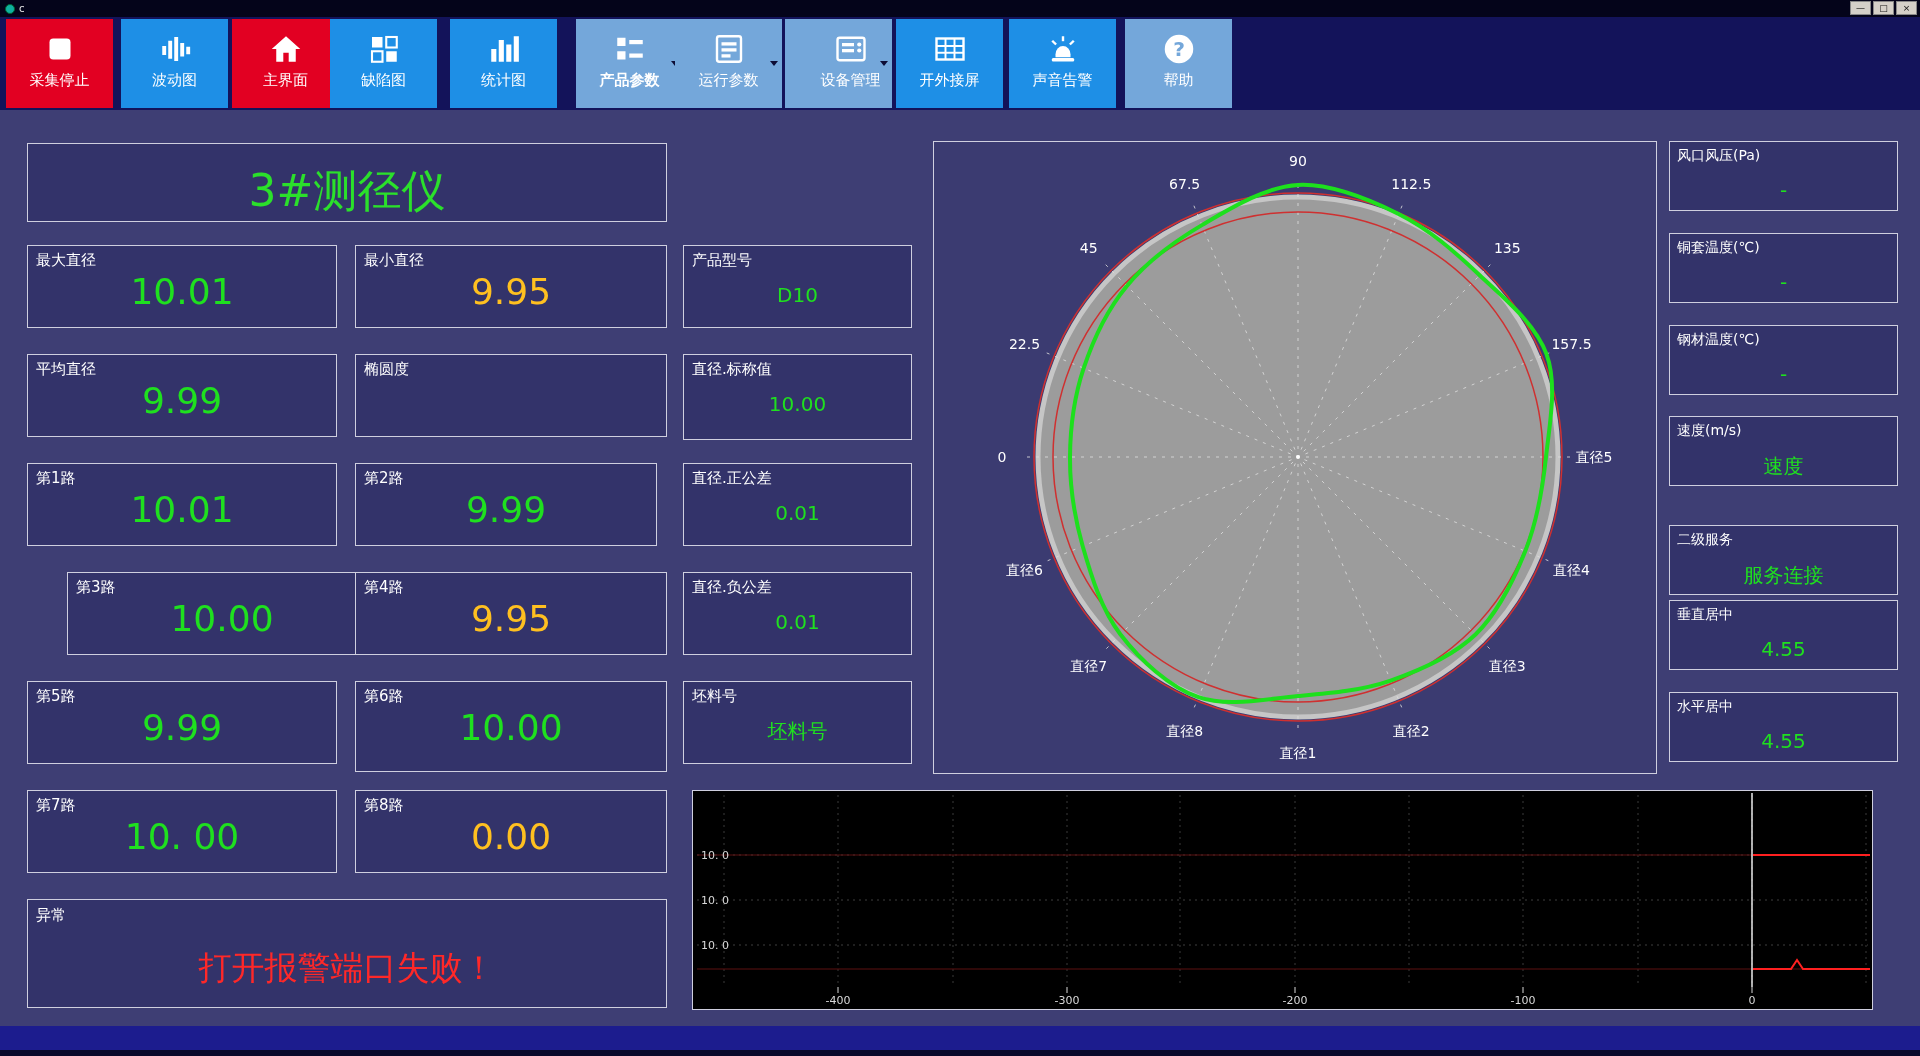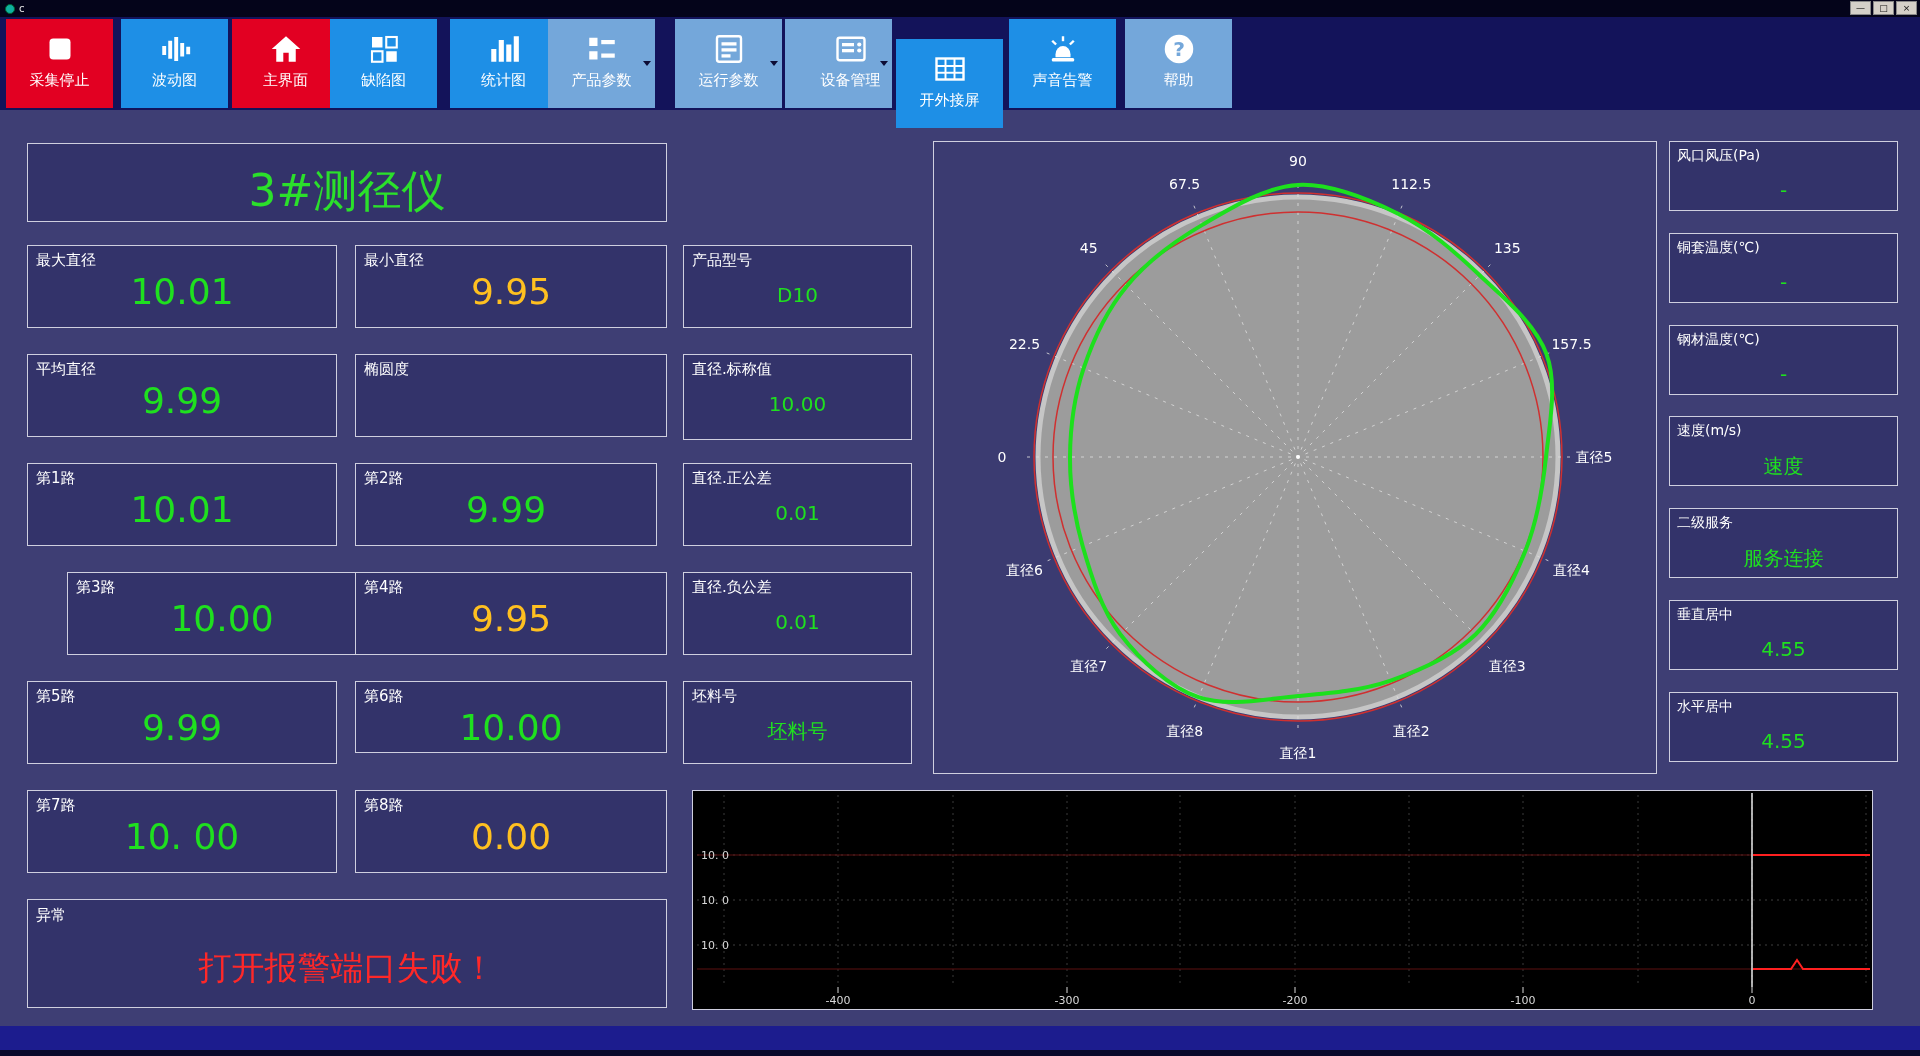--- a/index.html
+++ b/index.html
@@ -109,21 +109,21 @@
       <span class="icon">
         <svg width="36" height="36" viewBox="0 0 24 24">
           <rect x="3.5" y="12" width="3.4" height="8.5" fill="#fff"></rect>
           <rect x="8.5" y="6" width="3.4" height="14.5" fill="#fff"></rect>
           <rect x="13.5" y="9" width="3.4" height="11.5" fill="#fff"></rect>
           <rect x="18.5" y="3.5" width="3.4" height="17" fill="#fff"></rect>
         </svg>
       </span>
       <span class="tb-label">统计图</span>
     </div>
-    <div class="tb-btn light" style="left: 548px;">
+    <div class="tb-btn light" style="left: 576px; font-weight: bold;">
       <span class="icon">
         <svg width="36" height="36" viewBox="0 0 24 24">
           <rect x="3.5" y="4.5" width="5.5" height="5.5" fill="#fff"></rect>
           <rect x="11.5" y="6" width="9" height="2.8" fill="#fff"></rect>
           <rect x="3.5" y="13.5" width="5.5" height="5.5" fill="#fff"></rect>
           <rect x="11.5" y="15" width="9" height="2.8" fill="#fff"></rect>
         </svg>
       </span>
       <span class="tb-label">产品参数</span>
       <span class="dd"></span>
@@ -146,21 +146,21 @@
           <rect x="3" y="4.5" width="18" height="15" rx="1.5" fill="none" stroke="#fff" stroke-width="1.6"></rect>
           <rect x="6" y="8" width="8" height="2.2" fill="#fff"></rect>
           <rect x="6" y="12" width="8" height="2.2" fill="#fff"></rect>
           <circle cx="17.5" cy="9" r="1.4" fill="#fff"></circle>
           <circle cx="17.5" cy="13" r="1.4" fill="#fff"></circle>
         </svg>
       </span>
       <span class="tb-label">设备管理</span>
       <span class="dd"></span>
     </div>
-    <div class="tb-btn blue" style="left: 896px; margin-top: 20px;">
+    <div class="tb-btn blue" style="left: 896px;">
       <span class="icon">
         <svg width="36" height="36" viewBox="0 0 24 24">
           <rect x="3" y="5" width="18" height="14" fill="none" stroke="#fff" stroke-width="1.6"></rect>
           <line x1="3" y1="10" x2="21" y2="10" stroke="#fff" stroke-width="1.3"></line>
           <line x1="3" y1="14.5" x2="21" y2="14.5" stroke="#fff" stroke-width="1.3"></line>
           <line x1="9" y1="5" x2="9" y2="19" stroke="#fff" stroke-width="1.3"></line>
           <line x1="15" y1="5" x2="15" y2="19" stroke="#fff" stroke-width="1.3"></line>
         </svg>
       </span>
       <span class="tb-label">开外接屏</span>
@@ -315,21 +315,21 @@
       <div class="val yellow">9.95</div>
     </div>
     <div class="box" style="left: 683px; top: 572px; width: 229px; height: 83px;">
       <div class="lbl">直径.负公差</div>
       <div class="val green small">0.01</div>
     </div>
     <div class="box" style="left: 27px; top: 681px; width: 310px; height: 83px;">
       <div class="lbl">第5路</div>
       <div class="val green">9.99</div>
     </div>
-    <div class="box" style="left: 355px; top: 681px; width: 312px; height: 72px;">
+    <div class="box" style="left: 355px; top: 681px; width: 312px; height: 91px;">
       <div class="lbl">第6路</div>
       <div class="val green">10.00</div>
     </div>
     <div class="box" style="left: 683px; top: 681px; width: 229px; height: 83px;">
       <div class="lbl">坯料号</div>
       <div class="val green small">坯料号</div>
     </div>
     <div class="box" style="left: 27px; top: 790px; width: 310px; height: 83px;">
       <div class="lbl">第7路</div>
       <div class="val green">10. 00</div>
@@ -347,21 +347,21 @@
       <div class="val green">-</div>
     </div>
     <div class="rp-box" style="top: 325px;">
       <div class="lbl">钢材温度(℃)</div>
       <div class="val green">-</div>
     </div>
     <div class="rp-box" style="top: 416px;">
       <div class="lbl">速度(m/s)</div>
       <div class="val green">速度</div>
     </div>
-    <div class="rp-box" style="top: 508px; padding-left: 22px;">
+    <div class="rp-box" style="top: 525px; padding-left: 22px;">
       <div class="lbl">二级服务</div>
       <div class="val green">服务连接</div>
     </div>
     <div class="rp-box" style="top: 600px;">
       <div class="lbl">垂直居中</div>
       <div class="val green">4.55</div>
     </div>
     <div class="rp-box" style="top: 692px;">
       <div class="lbl">水平居中</div>
       <div class="val green">4.55</div>

